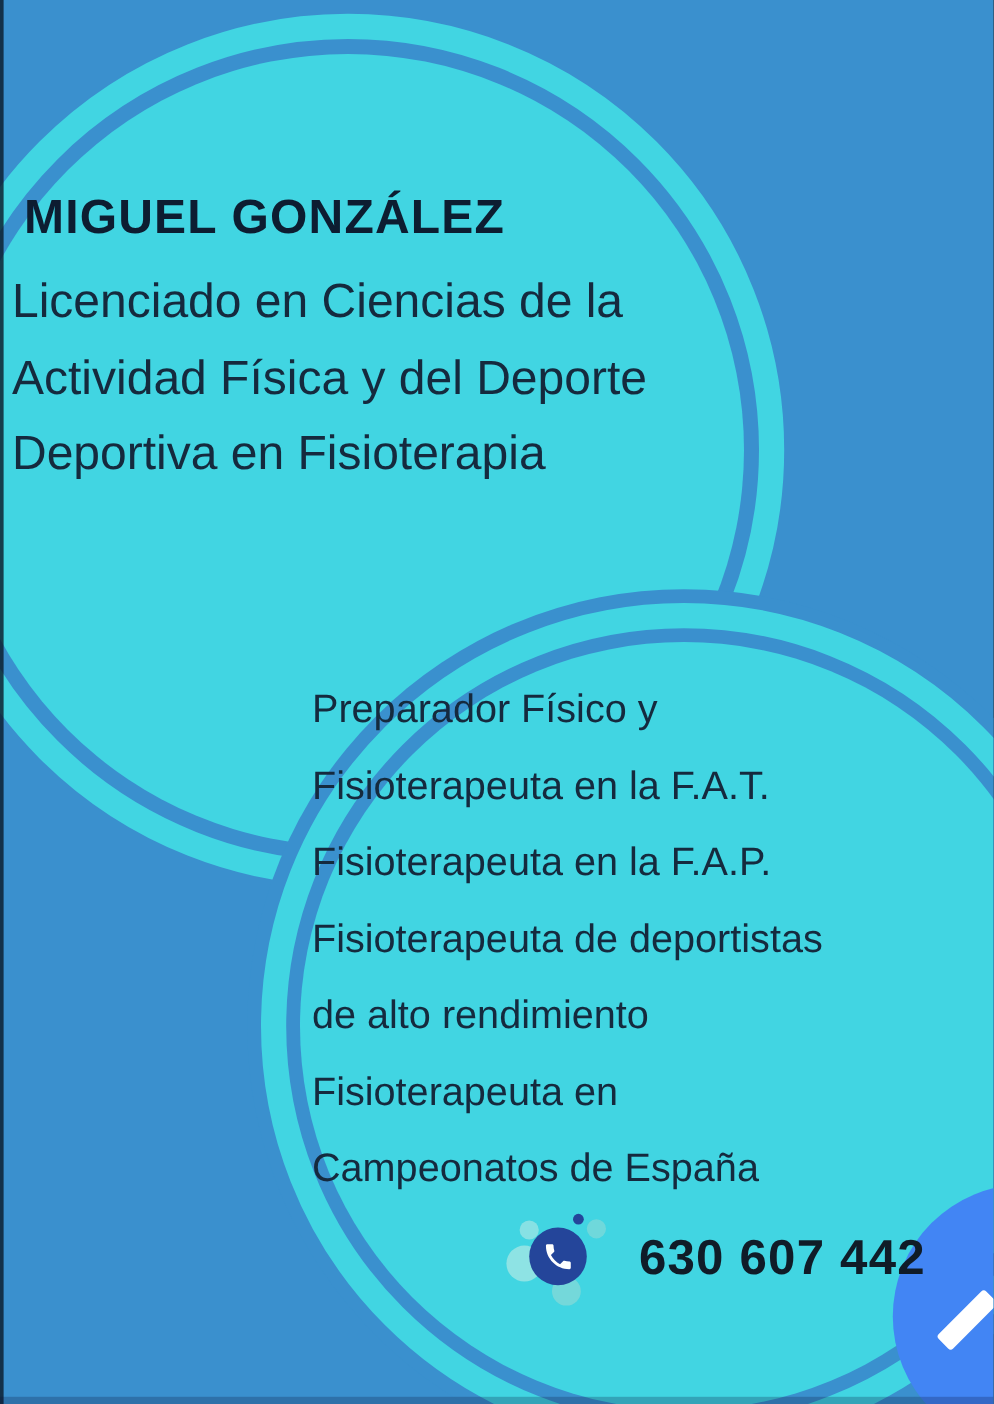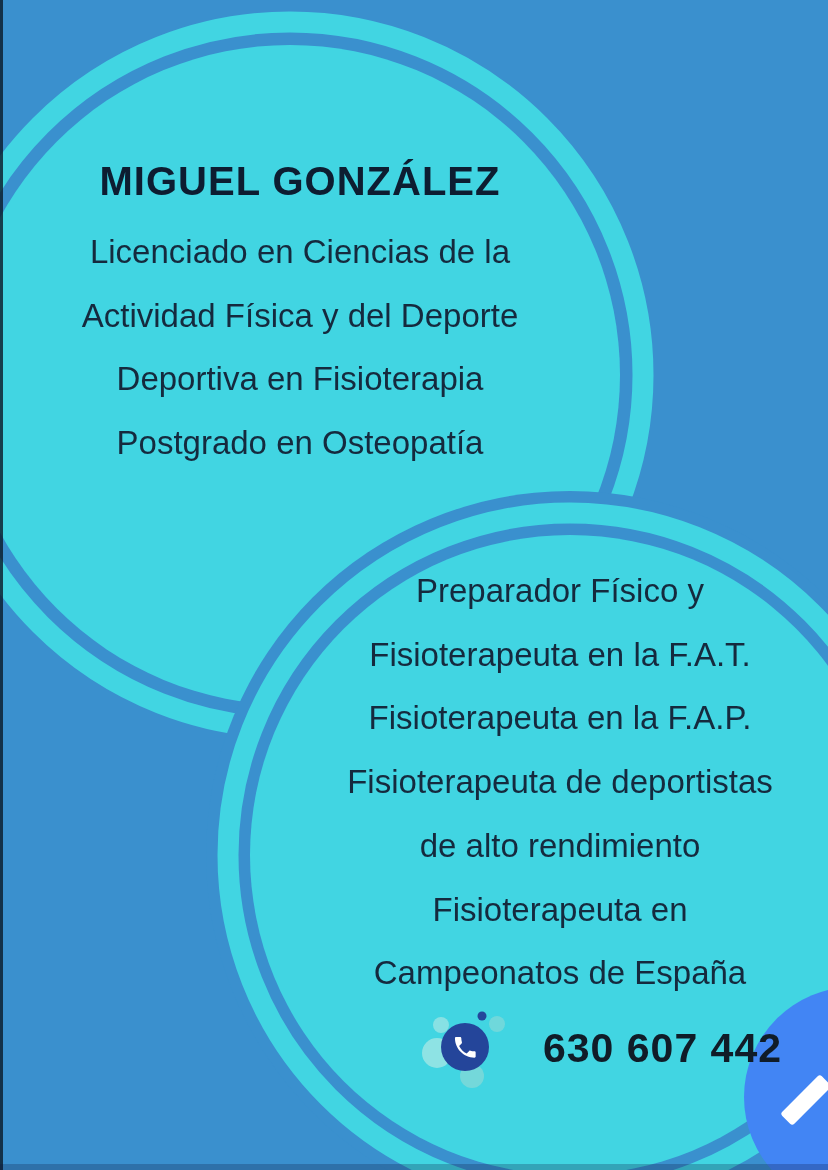--- a/index.html
+++ b/index.html
@@ -4,39 +4,39 @@
 <style>
   html,body{margin:0;padding:0;background:#222;}
   .stage{
     position:relative;
     width:828px;height:1170px;
     overflow:hidden;
     background:var(--background,#3a90ce);
     font-family:"Liberation Sans","DejaVu Sans",sans-serif;
   }
   .art{position:absolute;left:0;top:0;width:828px;height:1170px;display:block;}
-  .txt{position:absolute;margin:0;text-align:center;}
+  .txt{position:absolute;margin:0;}
   .poster-title{
     left:20px;top:157px;width:560px;
     font-size:40px;line-height:48px;font-weight:800;letter-spacing:1px;
     color:var(--title_text,#0d1d31);
   }
   .credentials{
     left:10px;top:220px;width:580px;
-    font-size:33px;line-height:63.5px;font-weight:400;
+    font-size:40px;line-height:63.5px;font-weight:400;
     color:var(--body_text,#152a3e);
   }
   .roles{
     left:260px;top:559px;width:600px;
     font-size:33px;line-height:63.7px;font-weight:400;
     color:var(--body_text,#152a3e);
   }
   .line{white-space:nowrap;}
   .phone-number{
-    left:522px;top:1024px;width:260px;text-align:right;
+    left:522px;top:1024px;width:260px;text-align:center;
     font-size:41px;line-height:48px;font-weight:700;letter-spacing:1px;
     color:var(--phone_text,#101c28);
   }
   .edge-left{
     position:absolute;left:0;top:0;width:3px;height:1170px;
     background:rgba(10,25,40,.8);
   }
   .edge-bottom{
     position:absolute;left:0;bottom:0;width:828px;height:6px;
     background:rgba(10,20,60,.25);
@@ -73,21 +73,20 @@
       <rect x="-8.5" y="-28" width="17" height="56" rx="3" transform="translate(806,1100) rotate(45)" fill="#ffffff"></rect>
     </g>
   </svg>
 
   <h1 class="txt poster-title">MIGUEL GONZÁLEZ</h1>
 
   <div class="txt credentials">
       <div class="line">Licenciado en Ciencias de la</div>
       <div class="line">Actividad Física y del Deporte</div>
       <div class="line">Deportiva en Fisioterapia</div>
-      <div class="line">Postgrado en Osteopatía</div>
     </div>
 
   <div class="txt roles">
       <div class="line">Preparador Físico y</div>
       <div class="line">Fisioterapeuta en la F.A.T.</div>
       <div class="line">Fisioterapeuta en la F.A.P.</div>
       <div class="line">Fisioterapeuta de deportistas</div>
       <div class="line">de alto rendimiento</div>
       <div class="line">Fisioterapeuta en</div>
       <div class="line">Campeonatos de España</div>

